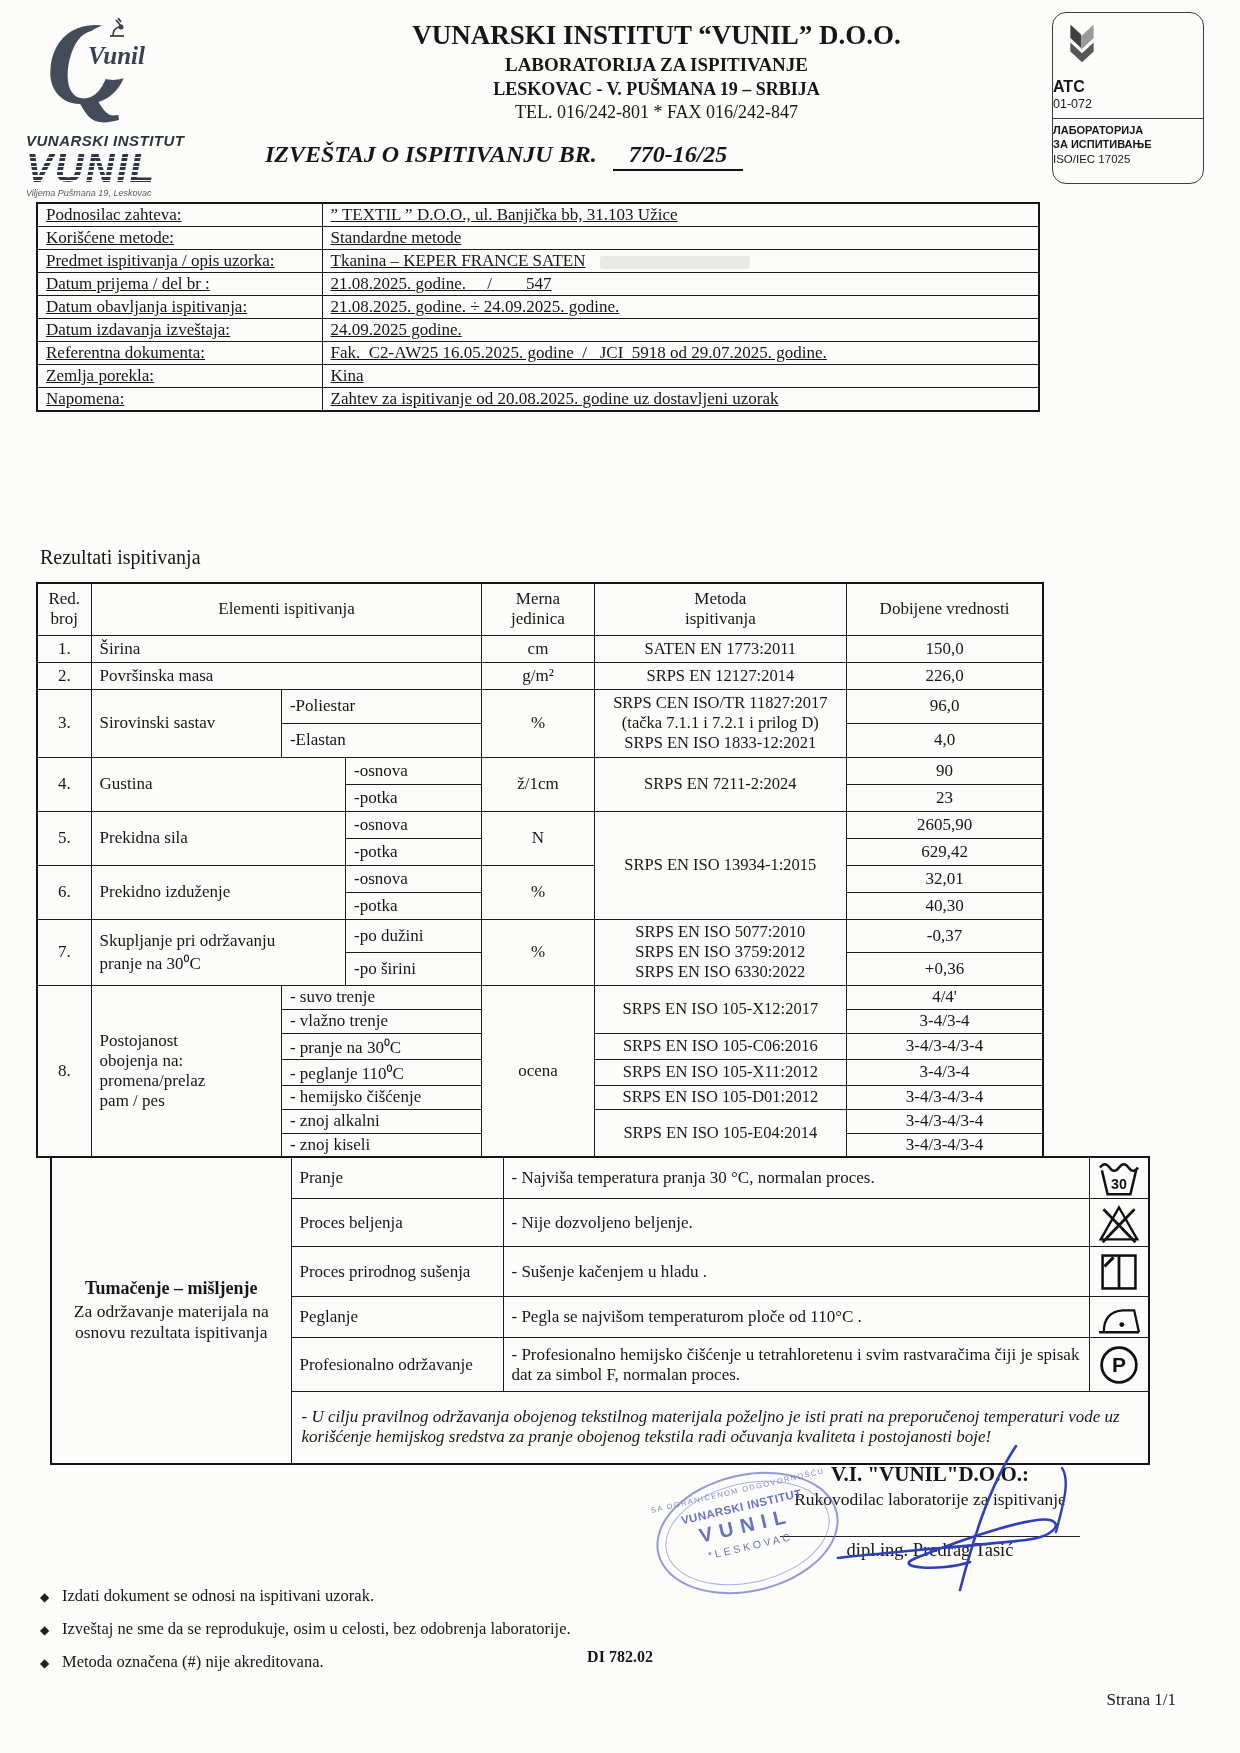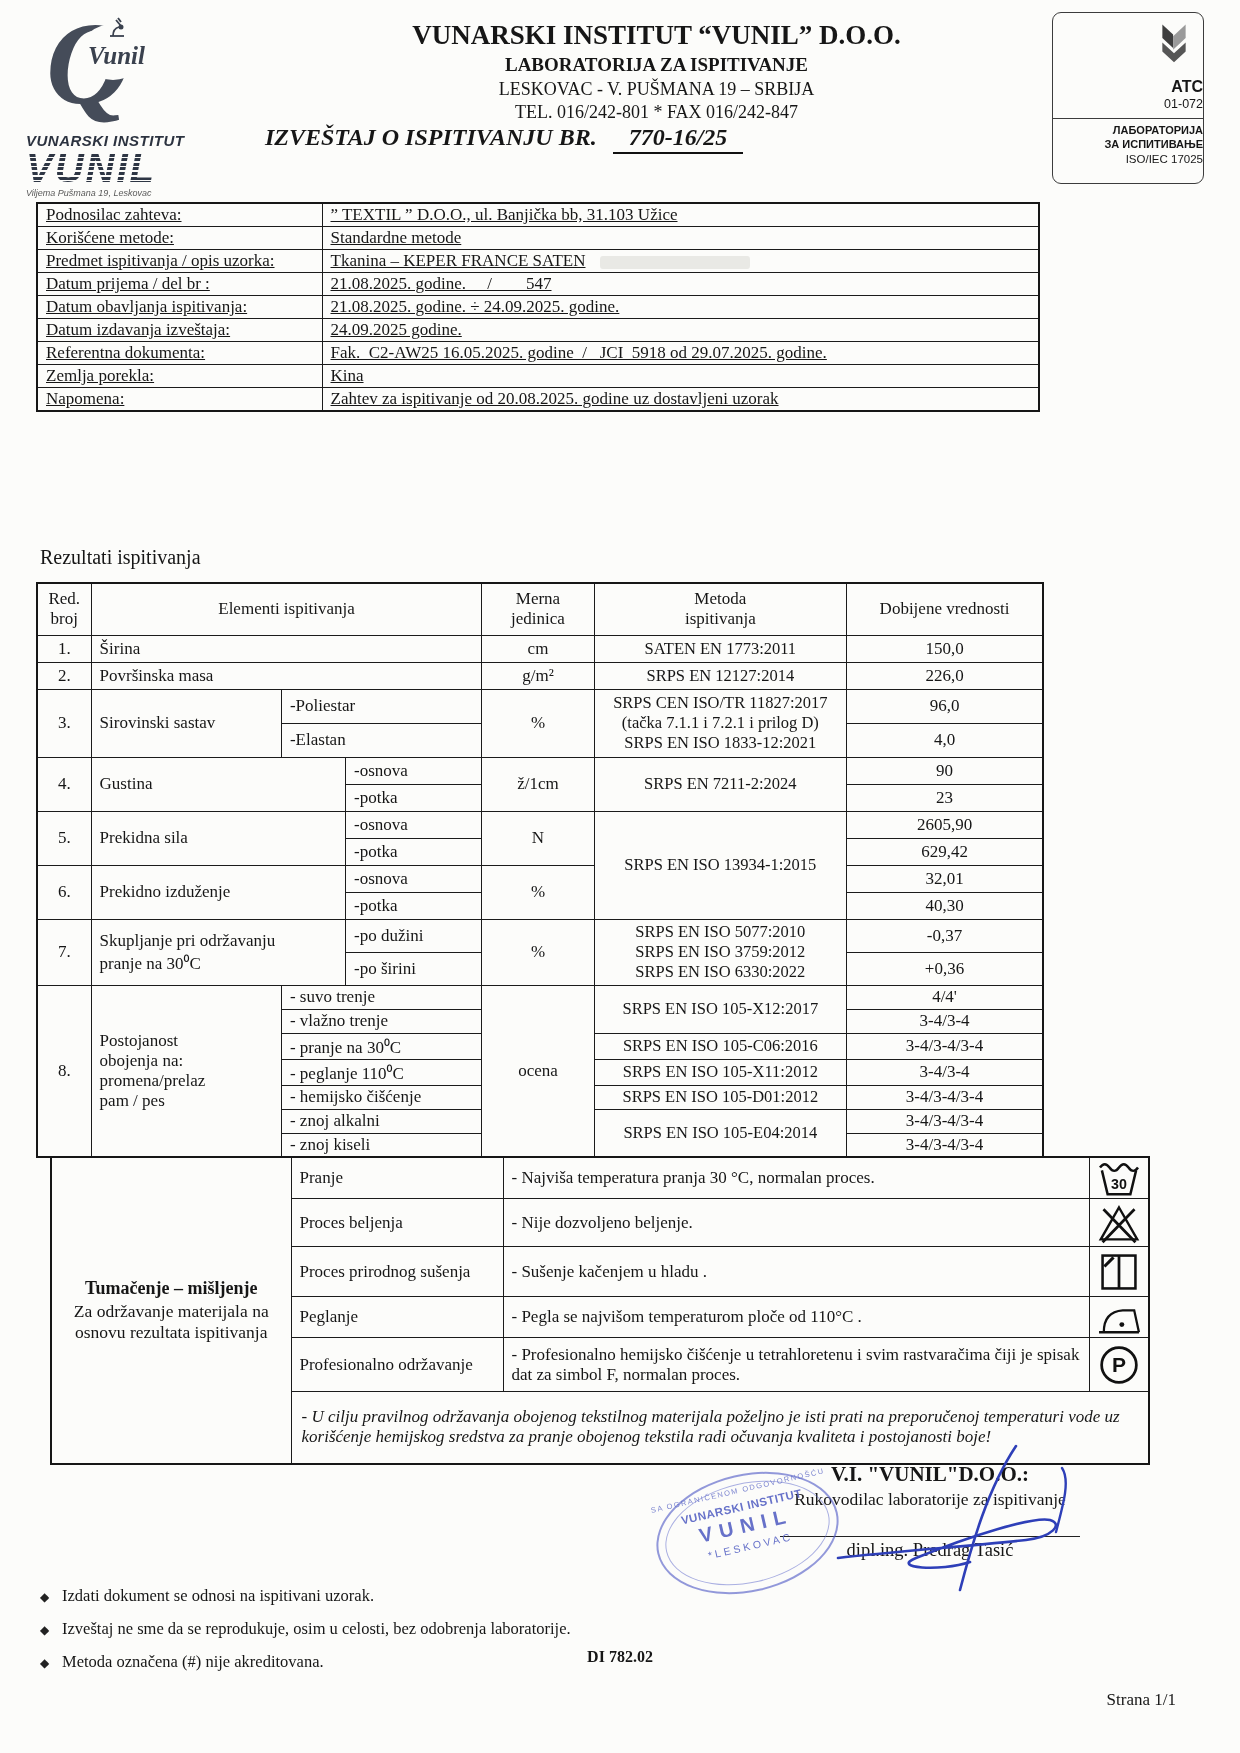--- a/index.html
+++ b/index.html
@@ -17,26 +17,26 @@
   .qbowl { position:absolute; left:40px; top:14px; width:66px; height:56px; background:#fcfcfa; border-radius:50%; }
   .qvunil { position:absolute; left:48px; top:32px; font:italic 600 25px "Liberation Serif", serif; color:#3a414e; }
   .qscope { position:absolute; left:66px; top:6px; }
   .logo-line1 { font:italic 700 15px "Liberation Sans", sans-serif; color:#2c3340; letter-spacing:.5px; margin-top:4px; }
   .logo-vunil { position:relative; display:inline-block; font:italic 800 40px "Liberation Sans", sans-serif; color:#2e3644; letter-spacing:2px; line-height:.95; }
   .logo-vunil::after { content:""; position:absolute; inset:0; background:repeating-linear-gradient(180deg, transparent 0 3px, #fcfcfa 3px 4.6px); }
   .logo-line3 { font:italic 400 9px "Liberation Sans", sans-serif; color:#5a5a5a; margin-top:1px; }
   .hdr-center { flex:1 1 auto; text-align:center; padding-top:10px; }
   .inst-name { font-weight:700; font-size:27px; }
   .inst-lab  { font-weight:700; font-size:19px; margin-top:3px; }
-  .inst-addr { font-size:18px; margin-top:3px; }
+  .inst-addr { font-size:18px; margin-top:3px;font-weight:bold; }
   .inst-tel  { font-size:18px; margin-top:2px; }
-  .rep-title-row { margin-top:1px; text-align:left; padding-left:4px; font-style:italic; font-weight:700; font-size:24px; white-space:nowrap; }
+  .rep-title-row { margin-top:18px; text-align:left; padding-left:4px; font-style:italic; font-weight:700; font-size:24px; white-space:nowrap; }
   .rep-num { display:inline-block; border-bottom:2.2px solid #111; padding:0 16px 1px 16px; margin-left:10px; font-style:italic; }
-  .atc-box { flex:0 0 152px; width:152px; height:172px; border:1.6px solid #3c3c3c; border-radius:9px;
-             text-align:right; padding-top:8px; font-family:"Liberation Sans", sans-serif; margin-top:2px; }
+  .atc-box { flex:0 0 152px; width:152px; height:172px; border:1.6px solid #3c3c3c; border-radius:14px;
+             text-align:left; padding-top:8px; font-family:"Liberation Sans", sans-serif; margin-top:2px; }
   .atc-name { font-weight:700; font-size:16px; margin-top:1px; }
   .atc-code { font-size:12.5px; margin-top:1px; }
   .atc-div  { border-top:1.4px solid #3c3c3c; margin:7px 0 5px 0; }
   .atc-l1, .atc-l2 { font-weight:700; font-size:11px; line-height:1.25; }
   .atc-iso { font-size:11.5px; margin-top:1px; }
   
   table { border-collapse:collapse; table-layout:fixed; }
   td, th { border:1.5px solid #1b1b1b; font-size:17px; font-weight:400; padding:1px 8px; vertical-align:middle; }
   .c { text-align:center; }
   .nm { text-align:left; }

